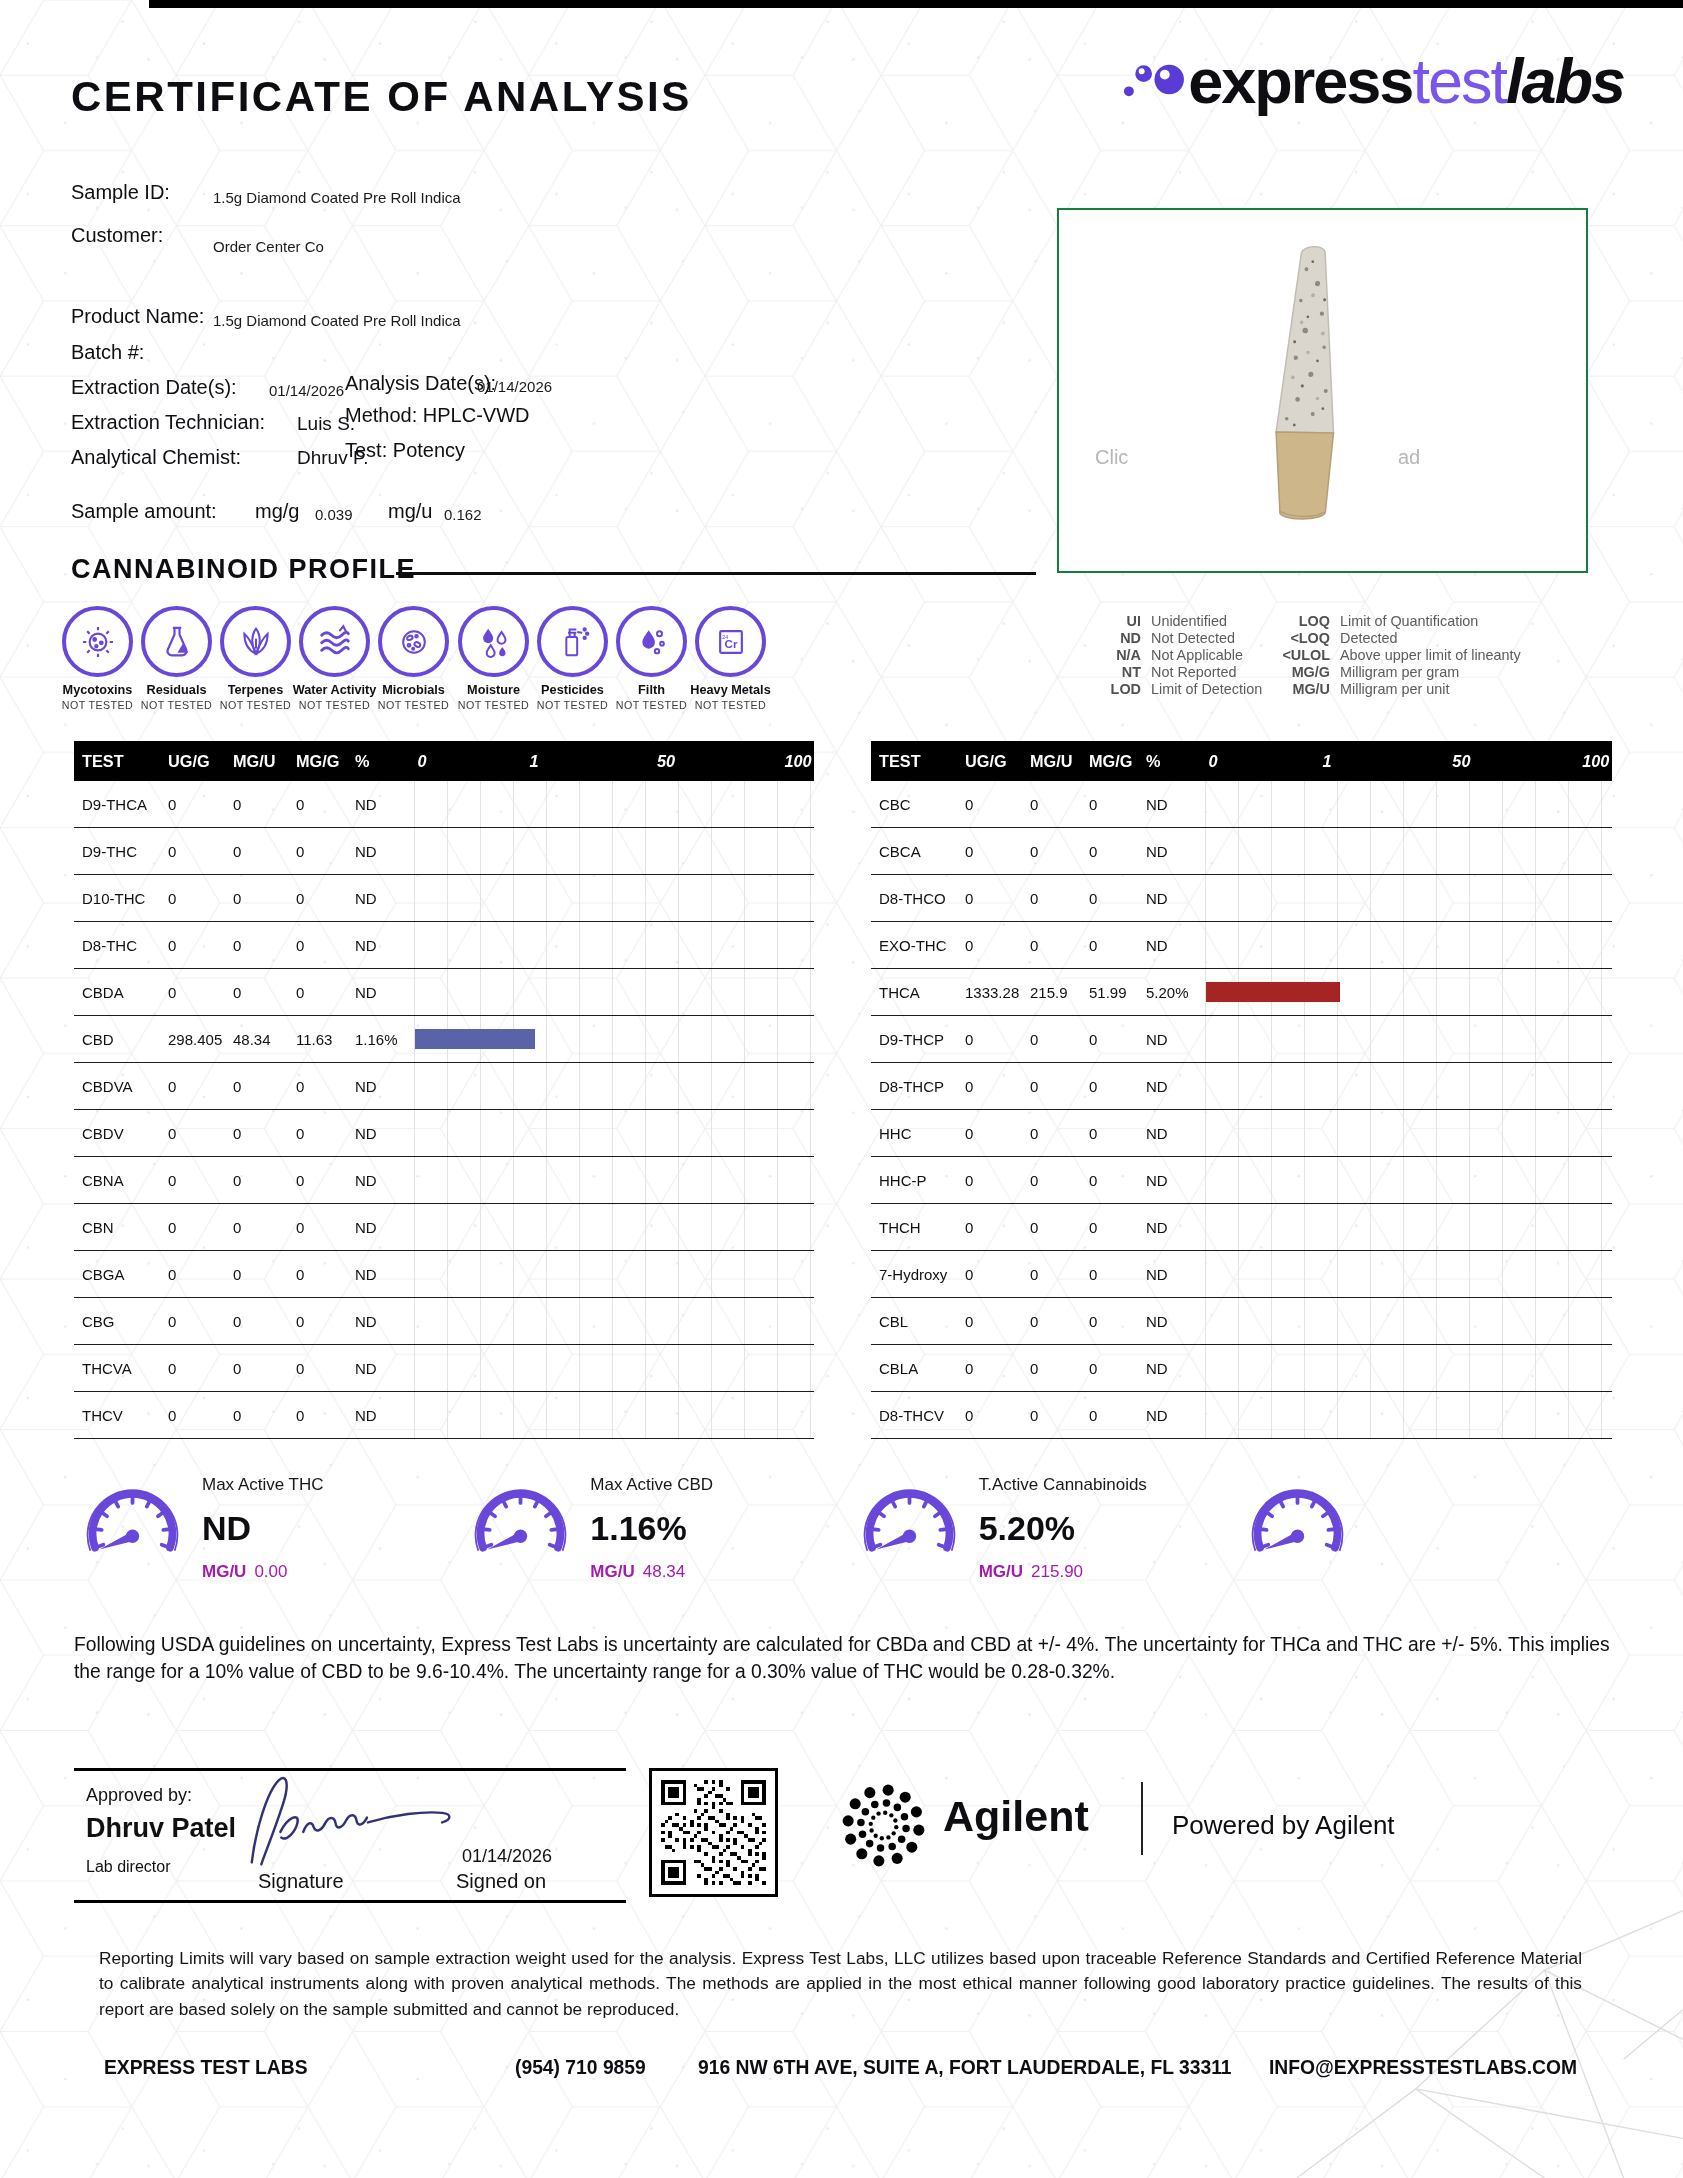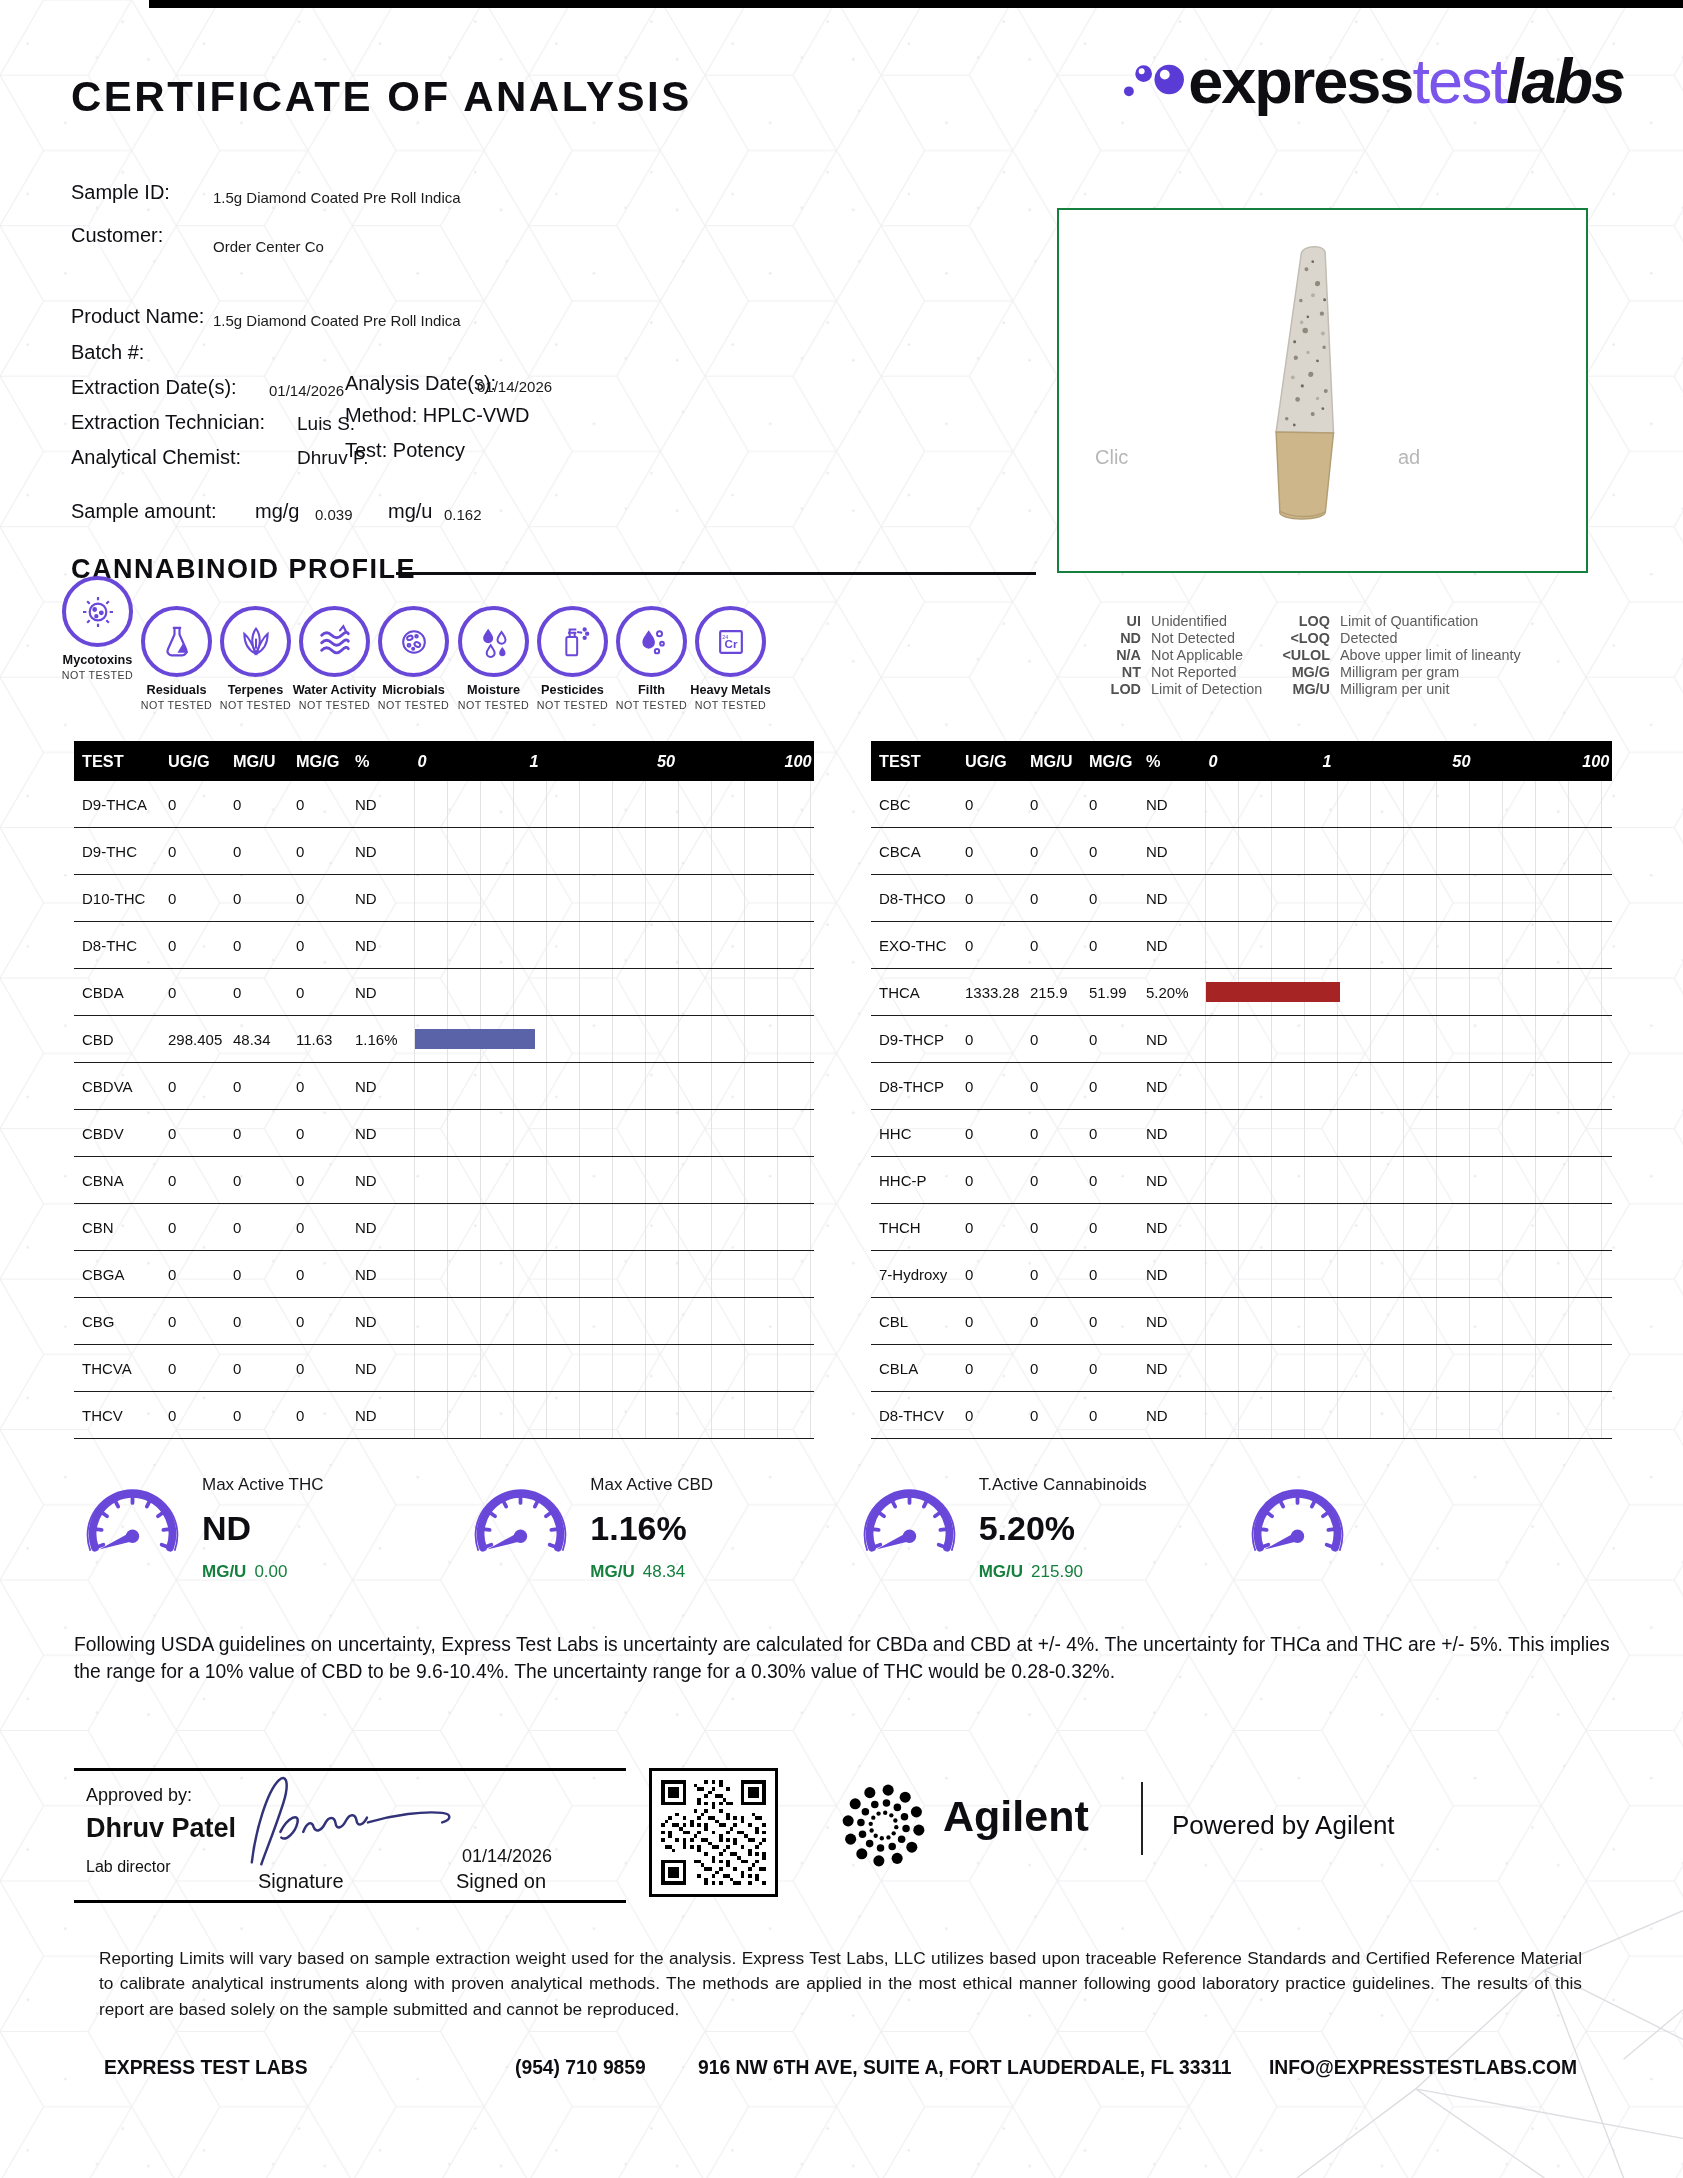--- a/index.html
+++ b/index.html
@@ -58,21 +58,21 @@
   .sc{position:absolute;top:50%;transform:translate(-50%,-50%);font-weight:700}
   .sc0{left:2%}.sc1{left:30%}.sc2{left:63%}.sc3{left:96%}
   .bar{position:absolute;left:1px;top:50%;transform:translateY(-50%);height:20px;background:#5a62a8}
 
   
   .gaugerow{left:77px;top:1473px;width:1533px;display:flex;justify-content:space-between}
   .gauge{display:flex;align-items:flex-end;width:368px}
   .gtxt{margin-left:14px;display:flex;flex-direction:column;justify-content:space-between;height:107px;padding:2px 0}
   .glabel{font-size:17px;color:#17171c}
   .gval{font-size:34px;font-weight:700;color:#0d0d12}
-  .gunit{font-size:17px;color:#15803d}
+  .gunit{font-size:17px;color:#a21caf}
   .gunit b{margin-right:8px}
 
   
   .uncert{left:74px;top:1632px;width:1537px;font-size:19.3px;line-height:1.38;color:#101015}
 
   
   .appbox{left:74px;top:1768px;width:552px;height:129px;border-top:3px solid #000;border-bottom:3px solid #000}
   .qrbox{left:649px;top:1768px;width:129px;height:129px;border:3px solid #000;box-sizing:border-box;
          display:flex;align-items:center;justify-content:center;background:#fff}
   .agil-name{left:943px;top:1792px;font-size:43px;font-weight:700;color:#0d0d12}
@@ -199,21 +199,21 @@
         </g>
         <path d="M222,226 L280,224 L276,304 C276,314 228,316 230,306 Z" fill="#cdb68a" stroke="#b49e74" stroke-width="1.5"></path>
         <path d="M230,306 C244,312 264,311 276,304" fill="none" stroke="#b49e74" stroke-width="1.5"></path>
       </g>
     </svg>
   </div>
 
   <div class="layer sect">CANNABINOID PROFILE</div>
   <div class="layer sectline"></div>
 
-  <div class="layer panel" style="left:48px;top:576px">
+  <div class="layer panel" style="left:48px;top:606px">
     <div class="ring">
       <svg width="40" height="40" viewBox="0 0 48 48" fill="none" stroke="#6847d9" stroke-width="2.6">
         <circle cx="24" cy="24" r="10"></circle>
         <path d="M24,10 v-4 M24,38 v4 M10,24 h-4 M38,24 h4 M14,14 l-3,-3 M34,14 l3,-3 M14,34 l-3,3 M34,34 l3,3"></path>
         <circle cx="20" cy="21" r="1.6" fill="#6847d9"></circle>
           <circle cx="28" cy="25" r="1.6" fill="#6847d9"></circle>
           <circle cx="22" cy="29" r="1.3" fill="#6847d9"></circle>
       </svg>
     </div>
     <div class="pname">Mycotoxins</div>

